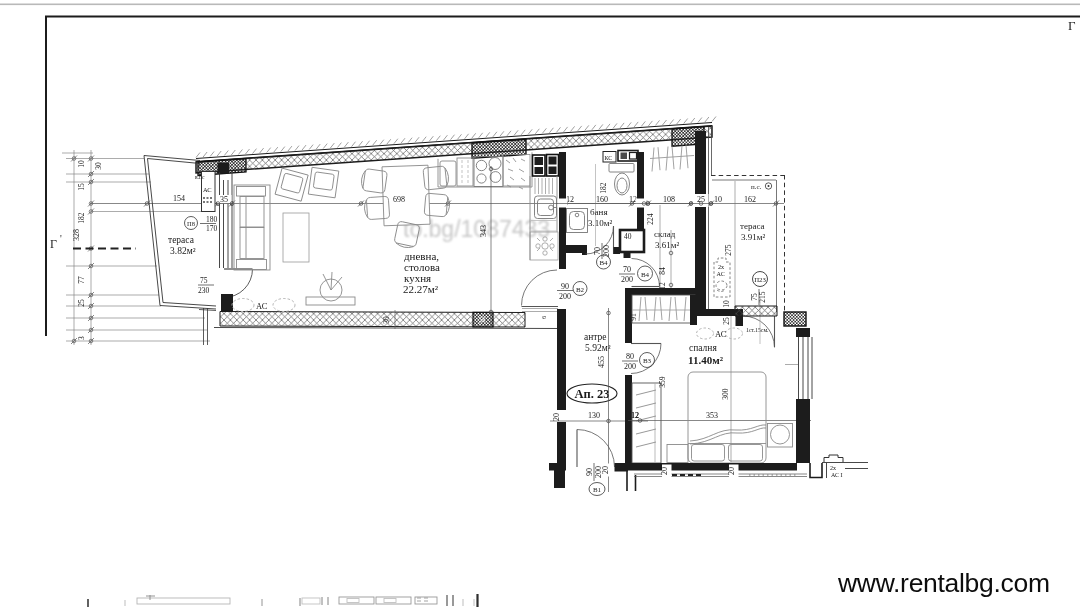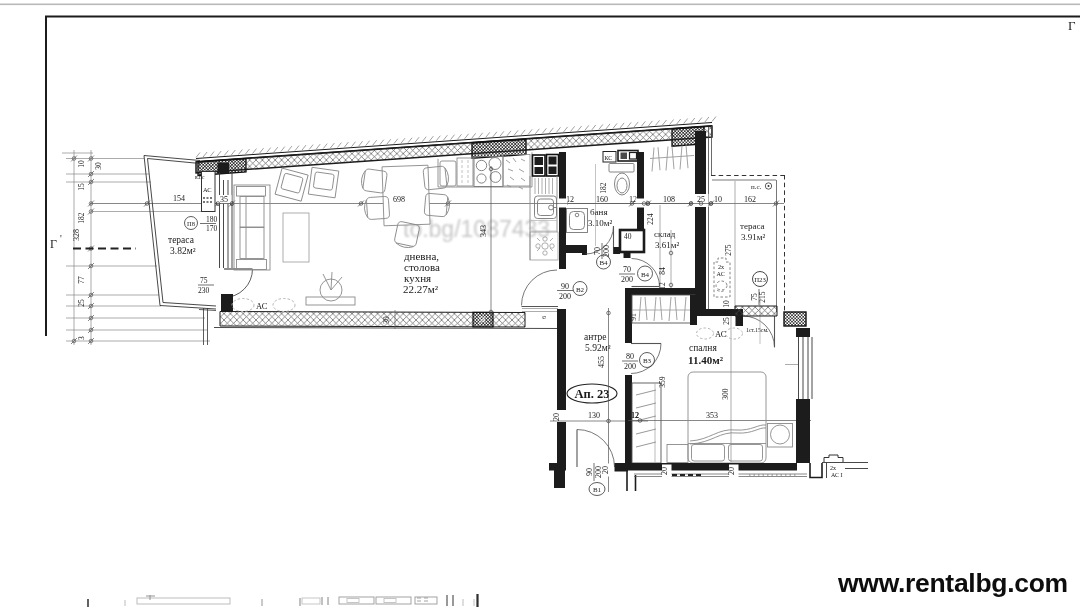--- a/index.html
+++ b/index.html
@@ -1,17 +1,17 @@
 <!DOCTYPE html>
 <html><head>
 <meta charset="utf-8">
 <style>
 html,body{margin:0;padding:0;background:#fff;width:1080px;height:608px;overflow:hidden;}
 #plan{position:absolute;left:0;top:0;}
-.wm{position:absolute;left:838px;top:568px;font-family:"Liberation Sans",sans-serif;font-weight:bold;font-size:26.5px;color:#0d0d0d;letter-spacing:-0.3px;}
+.wm{position:absolute;left:838px;top:568px;font-family:"Liberation Sans",sans-serif;font-weight:normal;font-size:26.5px;color:#0d0d0d;letter-spacing:-0.3px;}
 </style>
 </head>
 <body>
 
 <svg id="plan" width="1080" height="608" viewBox="0 0 1080 608">
 <defs>
 <pattern id="xh" width="6.4" height="6.4" patternUnits="userSpaceOnUse">
 <path d="M0 6.4L6.4 0M0 0L6.4 6.4" stroke="#4f4f4f" stroke-width="0.65" fill="none"></path>
 </pattern>
 <pattern id="xhd" width="3.2" height="3.2" patternUnits="userSpaceOnUse">

